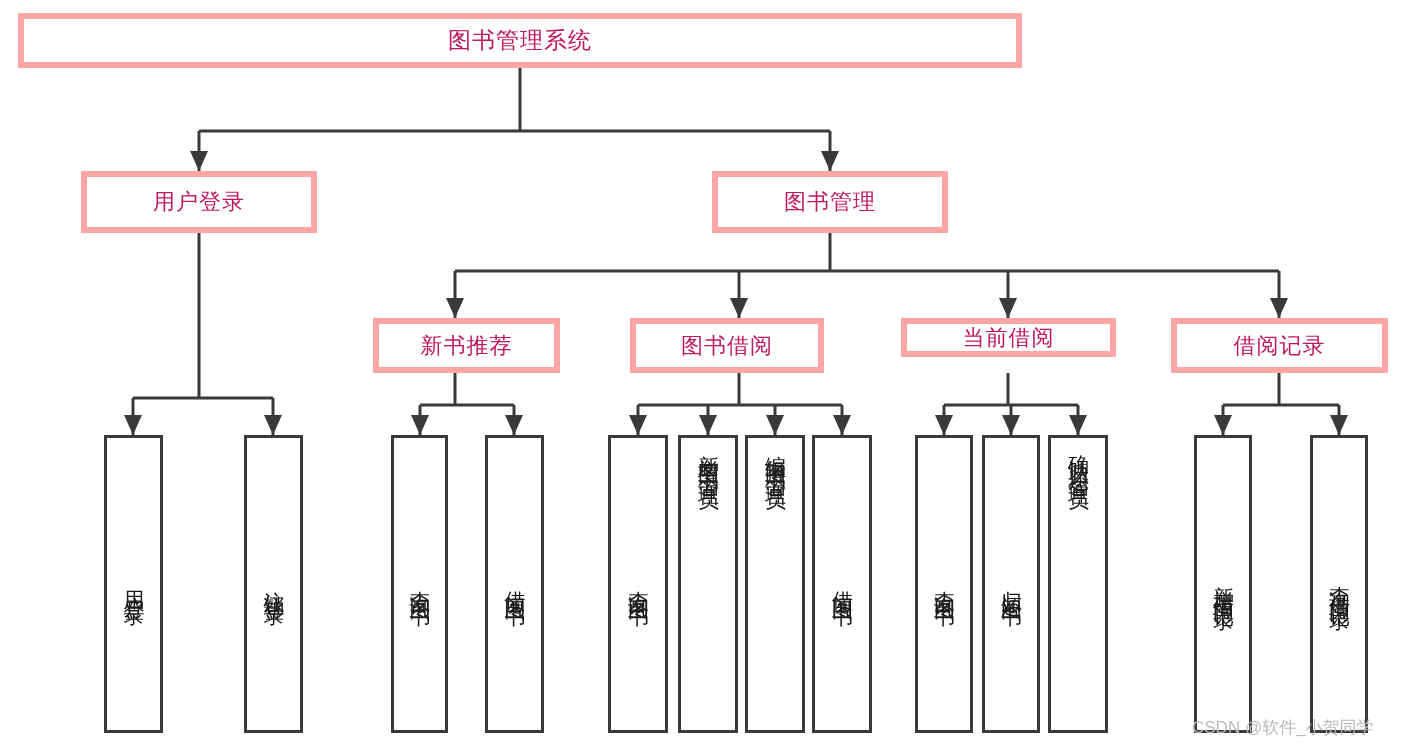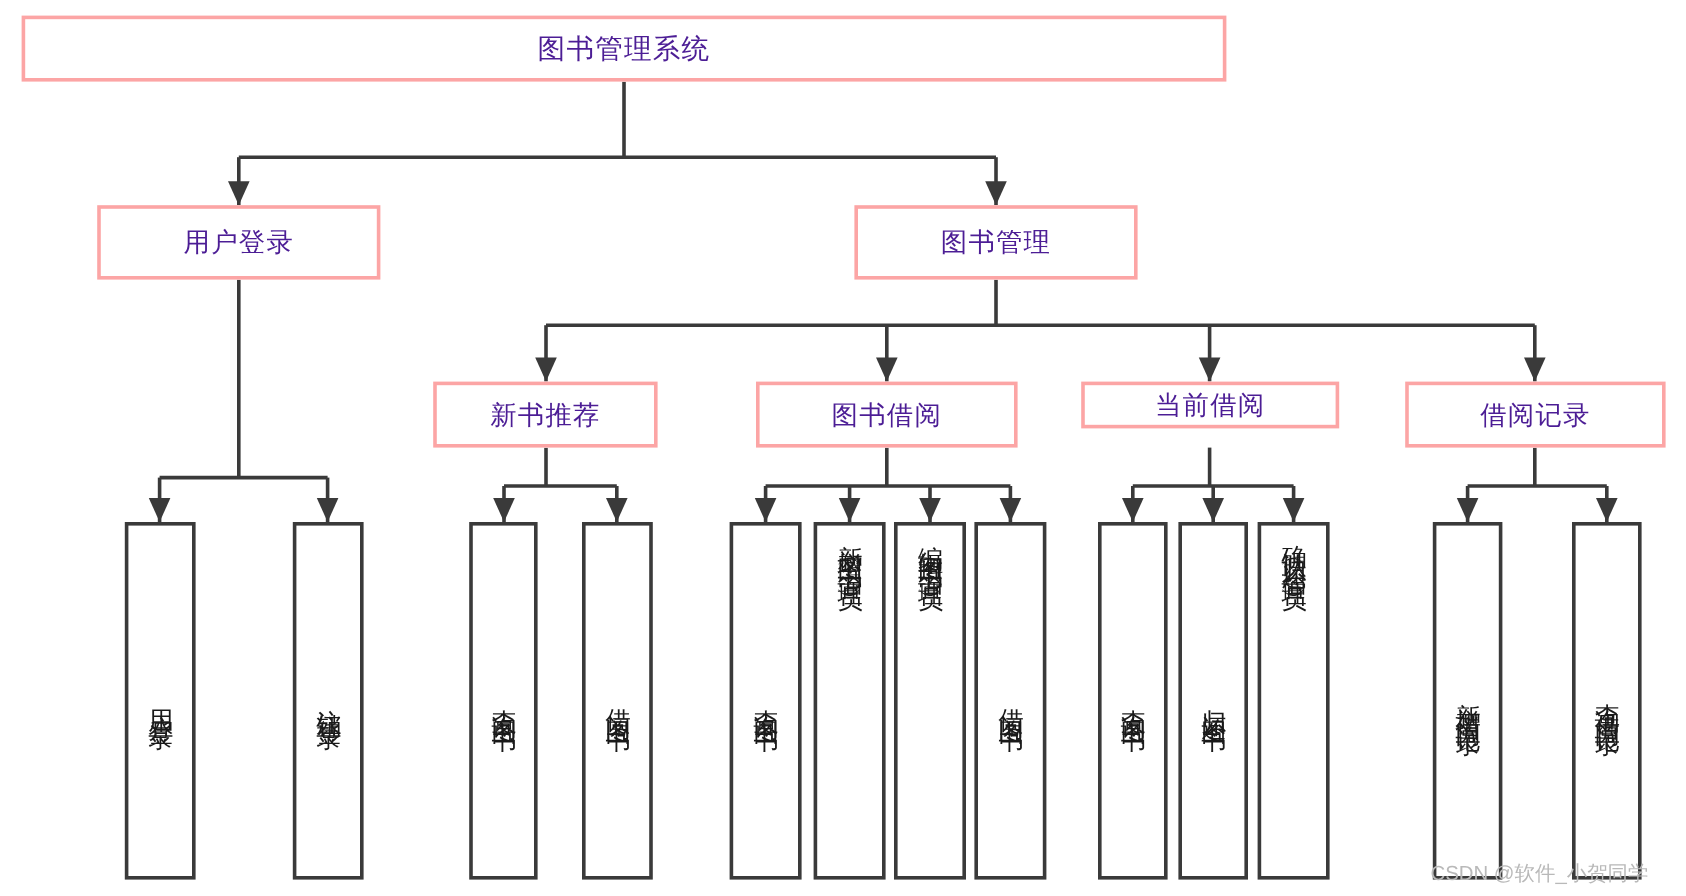--- a/index.html
+++ b/index.html
@@ -73,25 +73,25 @@
     background: #ffffff;
     border: 3px solid #3a3a3a;
   }
   .hbox-label {
     position: absolute;
     display: flex;
     align-items: center;
     justify-content: center;
     font-family: "DejaVu Sans", "Liberation Sans", sans-serif;
     font-size: 22px;
-    color: #4c1d95;
+    color: #be185d;
     letter-spacing: 1px;
     box-sizing: border-box;
     background: #ffffff;
-    border: 3px solid #fca5a5;
+    border: 6px solid #fca5a5;
   }
   .title-box {
     font-size: 23px;
   }
 </style>
 </head>
 <body>
 
 <div id="diagram-root">
   <svg id="diagram-svg" viewBox="0 0 1405 747" xmlns="http://www.w3.org/2000/svg">
@@ -154,24 +154,24 @@
   <div id="labels-layer">
       <div class="hbox-label title-box" style="left: 18px; top: 13px; width: 1004px; height: 55px;">
         <span>图书管理系统</span>
       </div>
       <div class="hbox-label" style="left: 81px; top: 171px; width: 236px; height: 62px;">
         <span>用户登录</span>
       </div>
       <div class="hbox-label" style="left: 712px; top: 171px; width: 236px; height: 62px; text-align: center;">
         <span>图书管理</span>
       </div>
-      <div class="hbox-label" style="left: 361px; top: 318px; width: 187px; height: 55px;">
+      <div class="hbox-label" style="left: 373px; top: 318px; width: 187px; height: 55px;">
         <span>新书推荐</span>
       </div>
-      <div class="hbox-label" style="left: 630px; top: 318px; width: 218px; height: 55px;">
+      <div class="hbox-label" style="left: 630px; top: 318px; width: 194px; height: 55px;">
         <span>图书借阅</span>
       </div>
       <div class="hbox-label" style="left: 901px; top: 318px; width: 215px; height: 39px;">
         <span>当前借阅</span>
       </div>
       <div class="hbox-label" style="left: 1171px; top: 318px; width: 217px; height: 55px;">
         <span>借阅记录</span>
       </div>
       <div class="node-fo-box" style="left: 104px; top: 435px; width: 59px; height: 298px;">
         <div class="vlabel-wrap centered">

